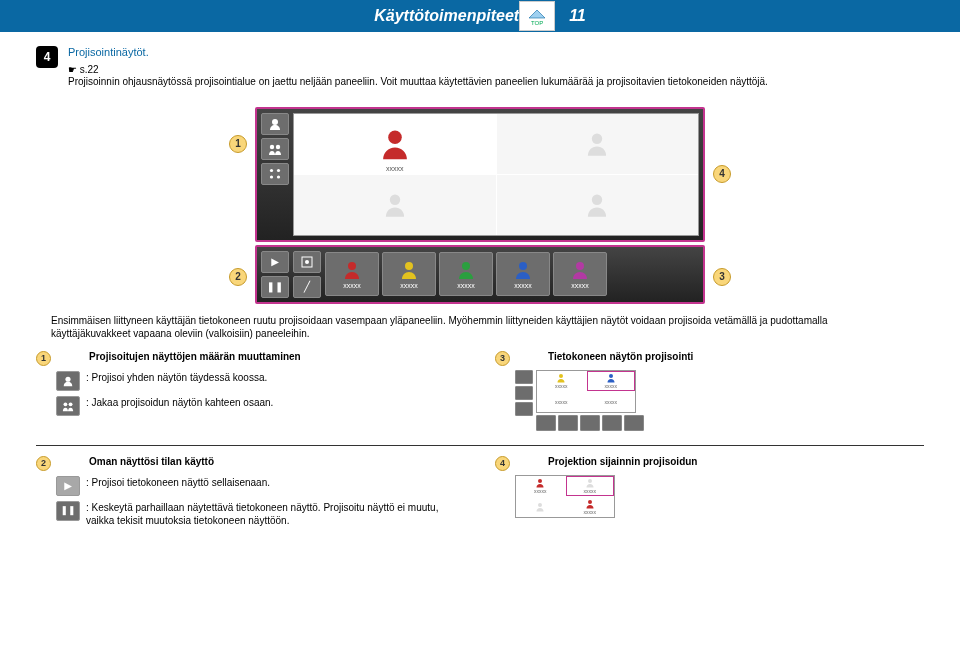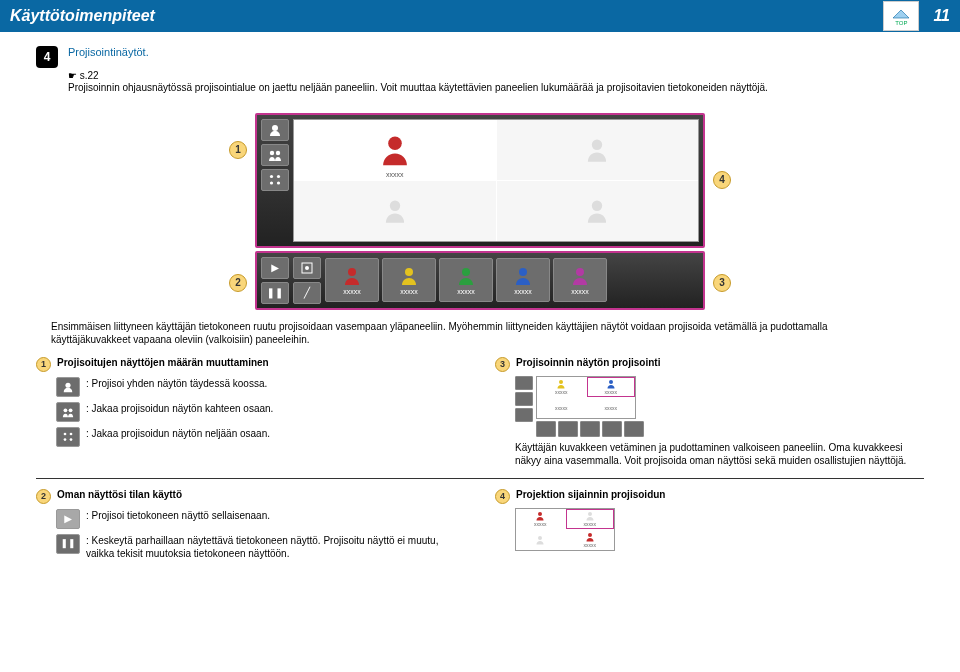--- a/index.html
+++ b/index.html
@@ -1,27 +1,27 @@
 <!DOCTYPE html>
 <html><head>
 <meta charset="utf-8">
 <style>
   * { box-sizing: border-box; margin: 0; padding: 0; }
   body { font-family: Arial, sans-serif; background: #fff; width: 960px; height: 672px; position: relative; font-size: 10px; color: #000; }
-  .header { background: #0a68a3; color: #fff; height: 32px; display: flex; align-items: center; padding: 0 10px; justify-content: space-between; }
+  .header { background: #0a68a3; color: #fff; height: 32px; display: flex; align-items: center; padding: 0 10px; justify-content: center; }
   .header-title { font-size: 16px; font-weight: bold; font-style: italic; }
   .header-right { display: flex; align-items: center; gap: 14px; }
   .logo-box { background: #fff; border: 1px solid #ccc; width: 36px; height: 30px; display: flex; flex-direction: column; align-items: center; justify-content: center; color: #0a5; font-size: 6px; }
   .logo-box svg { width: 20px; height: 14px; }
   .page-num { color: #fff; font-size: 16px; font-style: italic; font-weight: bold; }
   .content { padding: 14px 36px; }
   .step-row { display: flex; gap: 10px; }
   .step-badge { background: #000; color: #fff; width: 22px; height: 22px; border-radius: 4px; display: flex; align-items: center; justify-content: center; font-weight: bold; font-size: 12px; flex-shrink: 0; }
   .step-body { flex: 1; }
-  .step-title { color: #0a68a3; font-size: 11px; margin-bottom: 12px; }
+  .step-title { color: #0a68a3; font-size: 11px; margin-bottom: 6px; }
   .link-line { color: #000; font-size: 10px; margin-bottom: 0; }
   .pointer { font-family: sans-serif; }
   .para { font-size: 10px; line-height: 1.35; margin-bottom: 10px; }
 
   .diagram-center { display: flex; justify-content: center; margin: 8px 0 10px; }
   .diagram { position: relative; width: 450px; }
   .panel-top { background: linear-gradient(#444,#222); border: 2px solid #c3348f; border-radius: 2px; padding: 4px; display: flex; gap: 4px; }
   .side-icons { display: flex; flex-direction: column; gap: 3px; }
   .side-btn { background: #6d6d6d; width: 28px; height: 22px; border: 1px solid #888; border-radius: 2px; display: flex; align-items: center; justify-content: center; }
   .side-btn svg { width: 16px; height: 14px; }
@@ -36,21 +36,21 @@
   .thumb { background: #6d6d6d; border: 1px solid #888; width: 54px; height: 44px; display: flex; flex-direction: column; align-items: center; justify-content: center; border-radius: 2px; }
   .thumb-label { font-size: 7px; color: #fff; margin-top: 2px; }
   .callout { position: absolute; background: #f9d67a; border: 1px solid #c79b2b; width: 18px; height: 18px; border-radius: 50%; display: flex; align-items: center; justify-content: center; font-size: 10px; font-weight: bold; color: #333; }
 
   .below-text { font-size: 10px; line-height: 1.35; margin: 6px 15px 10px; }
 
   .cols { display: flex; gap: 30px; }
   .col { flex: 1; }
   .sec-head { display: flex; align-items: flex-start; gap: 6px; margin-bottom: 4px; }
   .circ { background: #f9d67a; border: 1px solid #c79b2b; width: 15px; height: 15px; border-radius: 50%; display: flex; align-items: center; justify-content: center; font-size: 9px; font-weight: bold; color: #333; flex-shrink: 0; }
-  .sec-title { font-weight: bold; font-size: 10px; }
+  .sec-title { font-weight: bold; font-size: 10px; margin-left: 32px; }
   .item-row { display: flex; align-items: flex-start; gap: 6px; margin: 5px 0 5px 20px; font-size: 10px; line-height: 1.3; }
   .icon-sq { background: #6d6d6d; width: 24px; height: 20px; border: 1px solid #999; border-radius: 2px; display: flex; align-items: center; justify-content: center; flex-shrink: 0; }
   .icon-sq svg { width: 14px; height: 12px; }
   .icon-sq.light { background: #a8a8a8; }
   .mini-diag { display: flex; gap: 3px; margin: 2px 0 4px 20px; }
   .mini-side { display: flex; flex-direction: column; gap: 2px; }
   .mini-btn { background: #6d6d6d; width: 18px; height: 14px; border: 1px solid #888; border-radius: 1px; }
   .mini-grid { display: grid; grid-template-columns: 1fr 1fr; grid-template-rows: 1fr 1fr; gap: 1px; width: 100px; border: 1px solid #999; }
   .mini-cell { background: #fff; height: 20px; display: flex; flex-direction: column; align-items: center; justify-content: center; font-size: 5px; color: #666; }
   .mini-cell.sel { border: 1px solid #c3348f; }
@@ -220,36 +220,25 @@
           <div class="icon-sq">
             <svg viewBox="0 0 16 14">
               <circle cx="5" cy="5" r="2.2" fill="#fff"></circle>
               <circle cx="11" cy="5" r="2.2" fill="#fff"></circle>
               <path d="M2 13c0-2 1-4 3-4s3 2 3 4z" fill="#fff"></path>
               <path d="M8 13c0-2 1-4 3-4s3 2 3 4z" fill="#fff"></path>
             </svg>
           </div>
           <span>: Jakaa projisoidun näytön kahteen osaan.</span>
         </div>
-      <div class="item-row">
-          <div class="icon-sq">
-            <svg viewBox="0 0 16 14">
-              <circle cx="4.5" cy="3.5" r="1.6" fill="#fff"></circle>
-              <circle cx="11.5" cy="3.5" r="1.6" fill="#fff"></circle>
-              <circle cx="4.5" cy="10" r="1.6" fill="#fff"></circle>
-              <circle cx="11.5" cy="10" r="1.6" fill="#fff"></circle>
-            </svg>
-          </div>
-          <span>: Jakaa projisoidun näytön neljään osaan.</span>
-        </div>
     </div>
     <div class="col">
       <div class="sec-head">
           <div class="circ">3</div>
-          <div class="sec-title">Projisoinnin näytön projisointi</div>
+          <div class="sec-title">Tietokoneen näytön projisointi</div>
         </div>
       <div class="mini-diag">
         <div class="mini-side">
             <div class="mini-btn"></div>
             <div class="mini-btn"></div>
             <div class="mini-btn"></div>
           </div>
         <div>
           <div class="mini-grid">
             <div class="mini-cell">
@@ -275,21 +264,20 @@
           </div>
           <div class="mini-row">
               <div class="mini-thumb"></div>
               <div class="mini-thumb"></div>
               <div class="mini-thumb"></div>
               <div class="mini-thumb"></div>
               <div class="mini-thumb"></div>
             </div>
         </div>
       </div>
-      <div class="desc" style="margin-left:20px">Käyttäjän kuvakkeen vetäminen ja pudottaminen valkoiseen paneeliin. Oma kuvakkeesi näkyy aina vasemmalla. Voit projisoida oman näyttösi sekä muiden osallistujien näyttöjä.</div>
     </div>
   </div>
 
   <hr class="sep">
 
   <div class="cols">
     <div class="col">
       <div class="sec-head">
           <div class="circ">2</div>
           <div class="sec-title">Oman näyttösi tilan käyttö</div>

